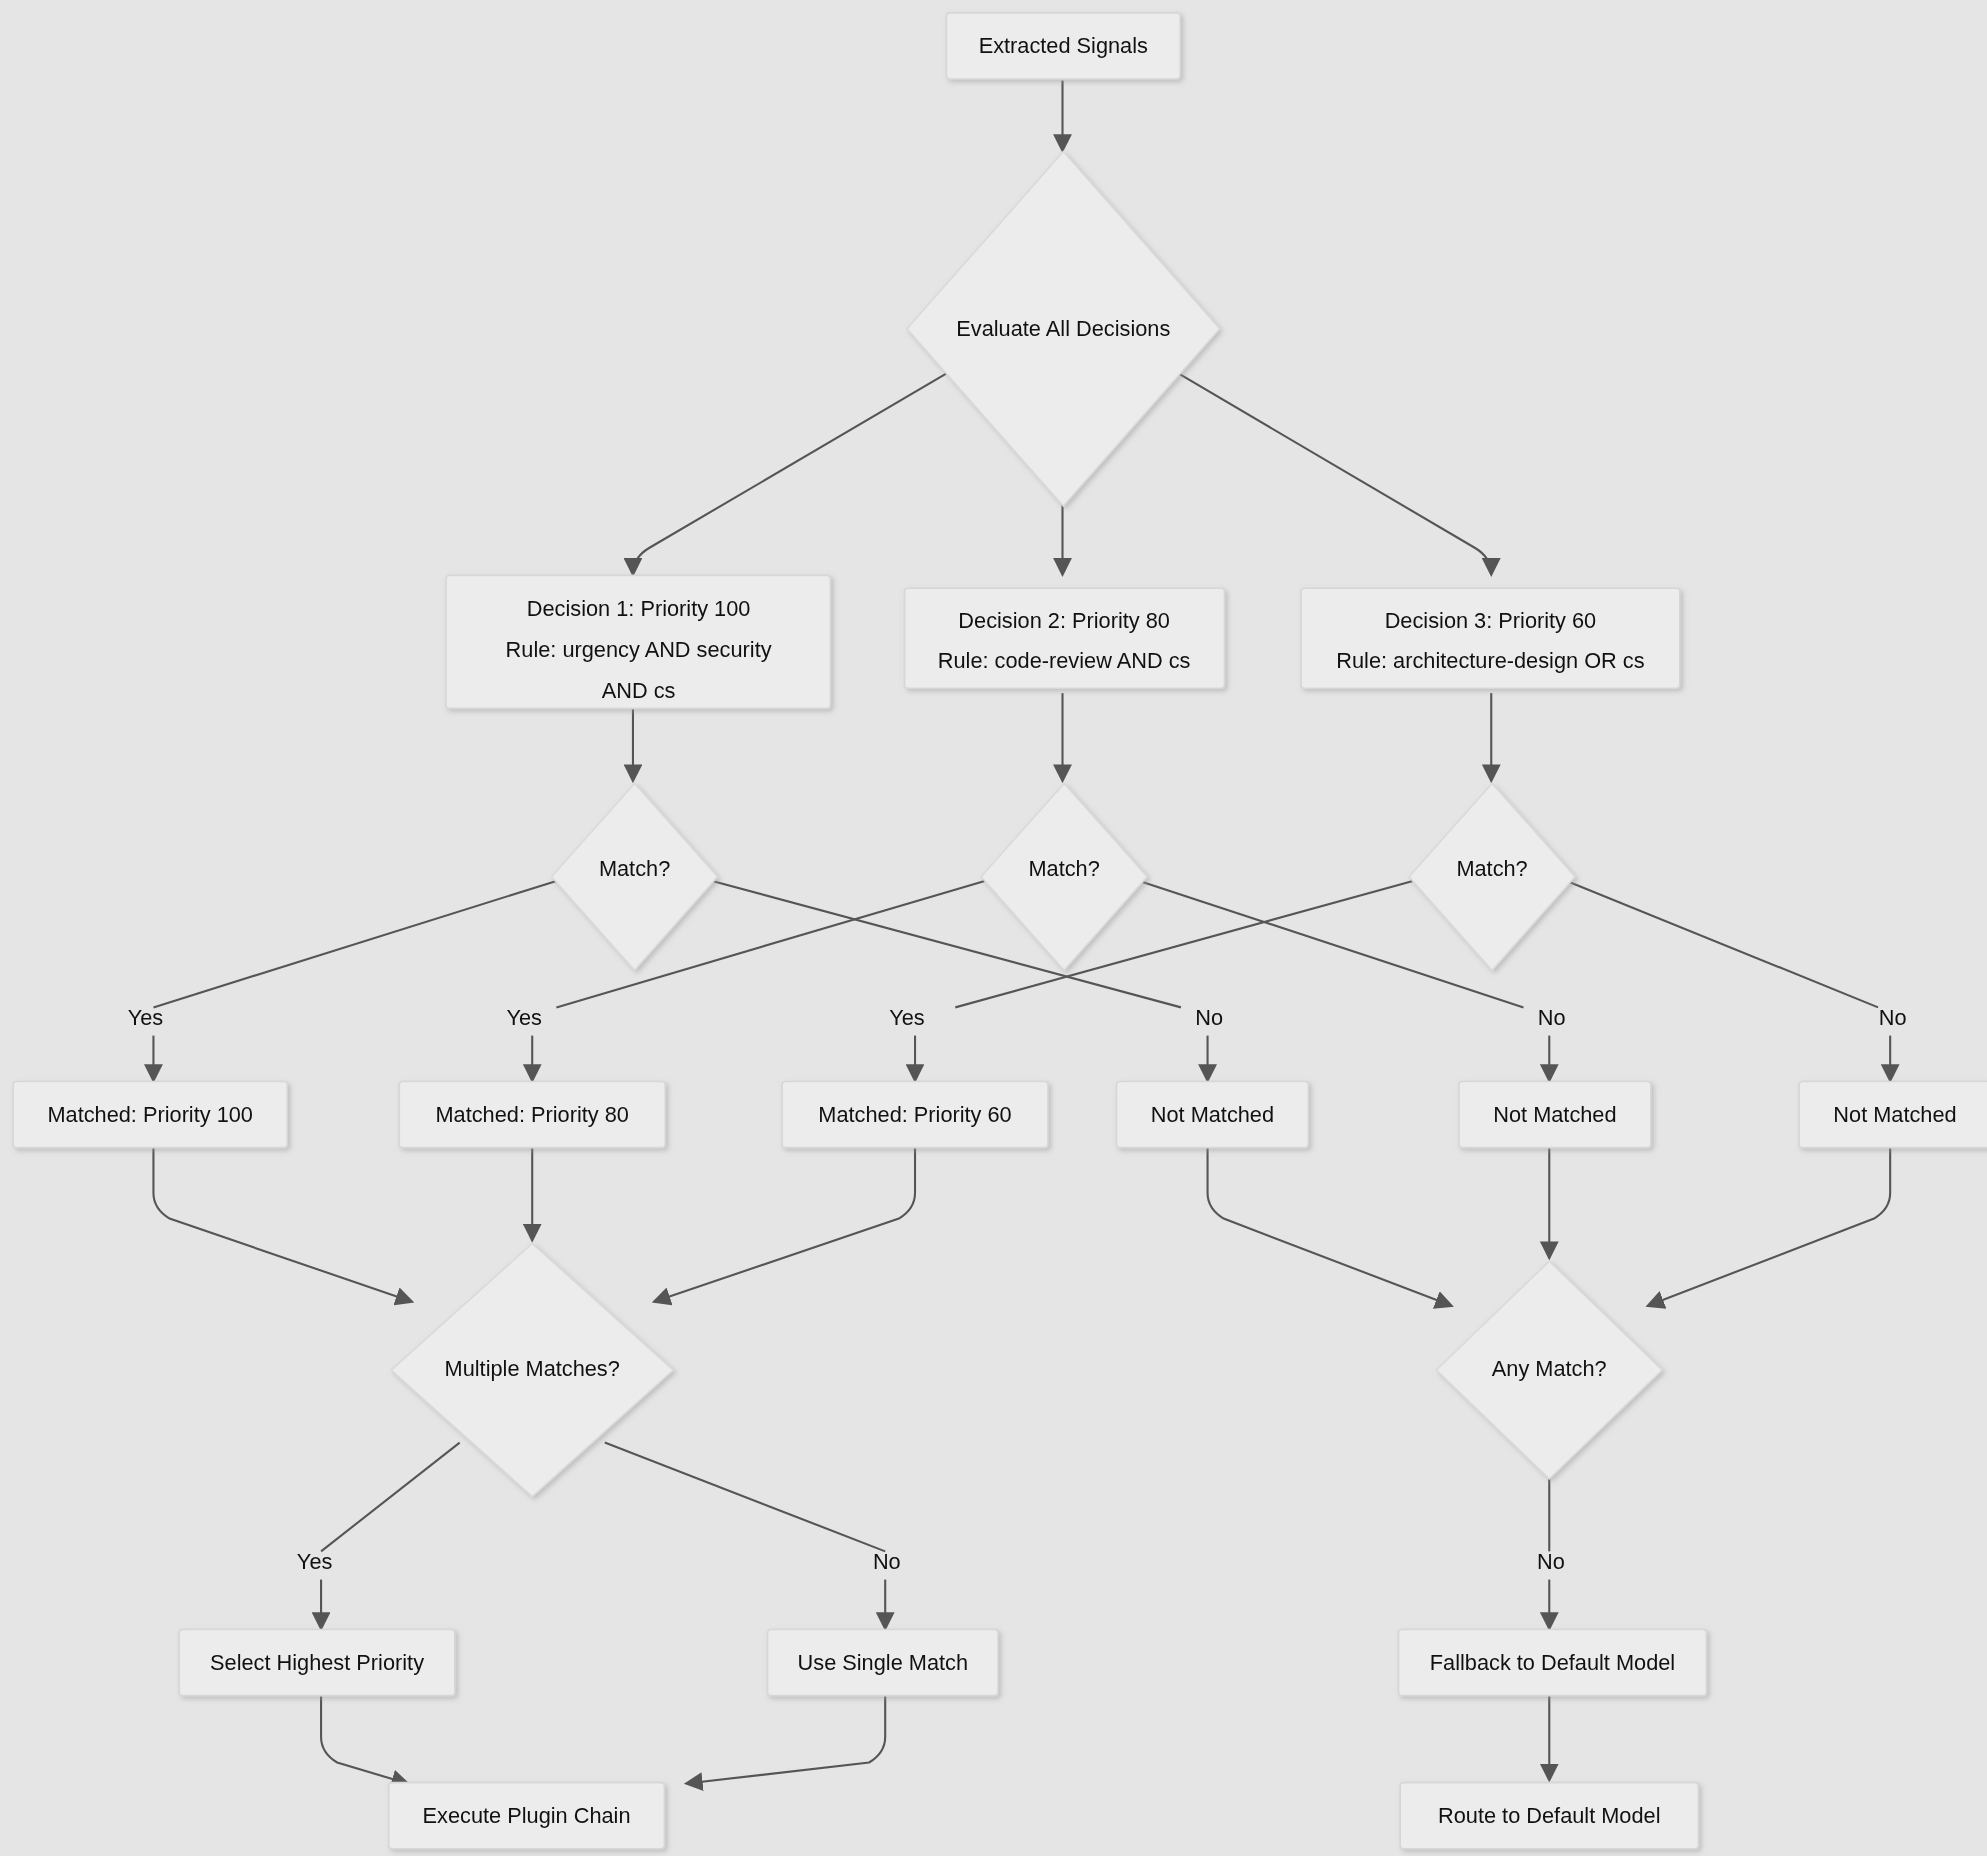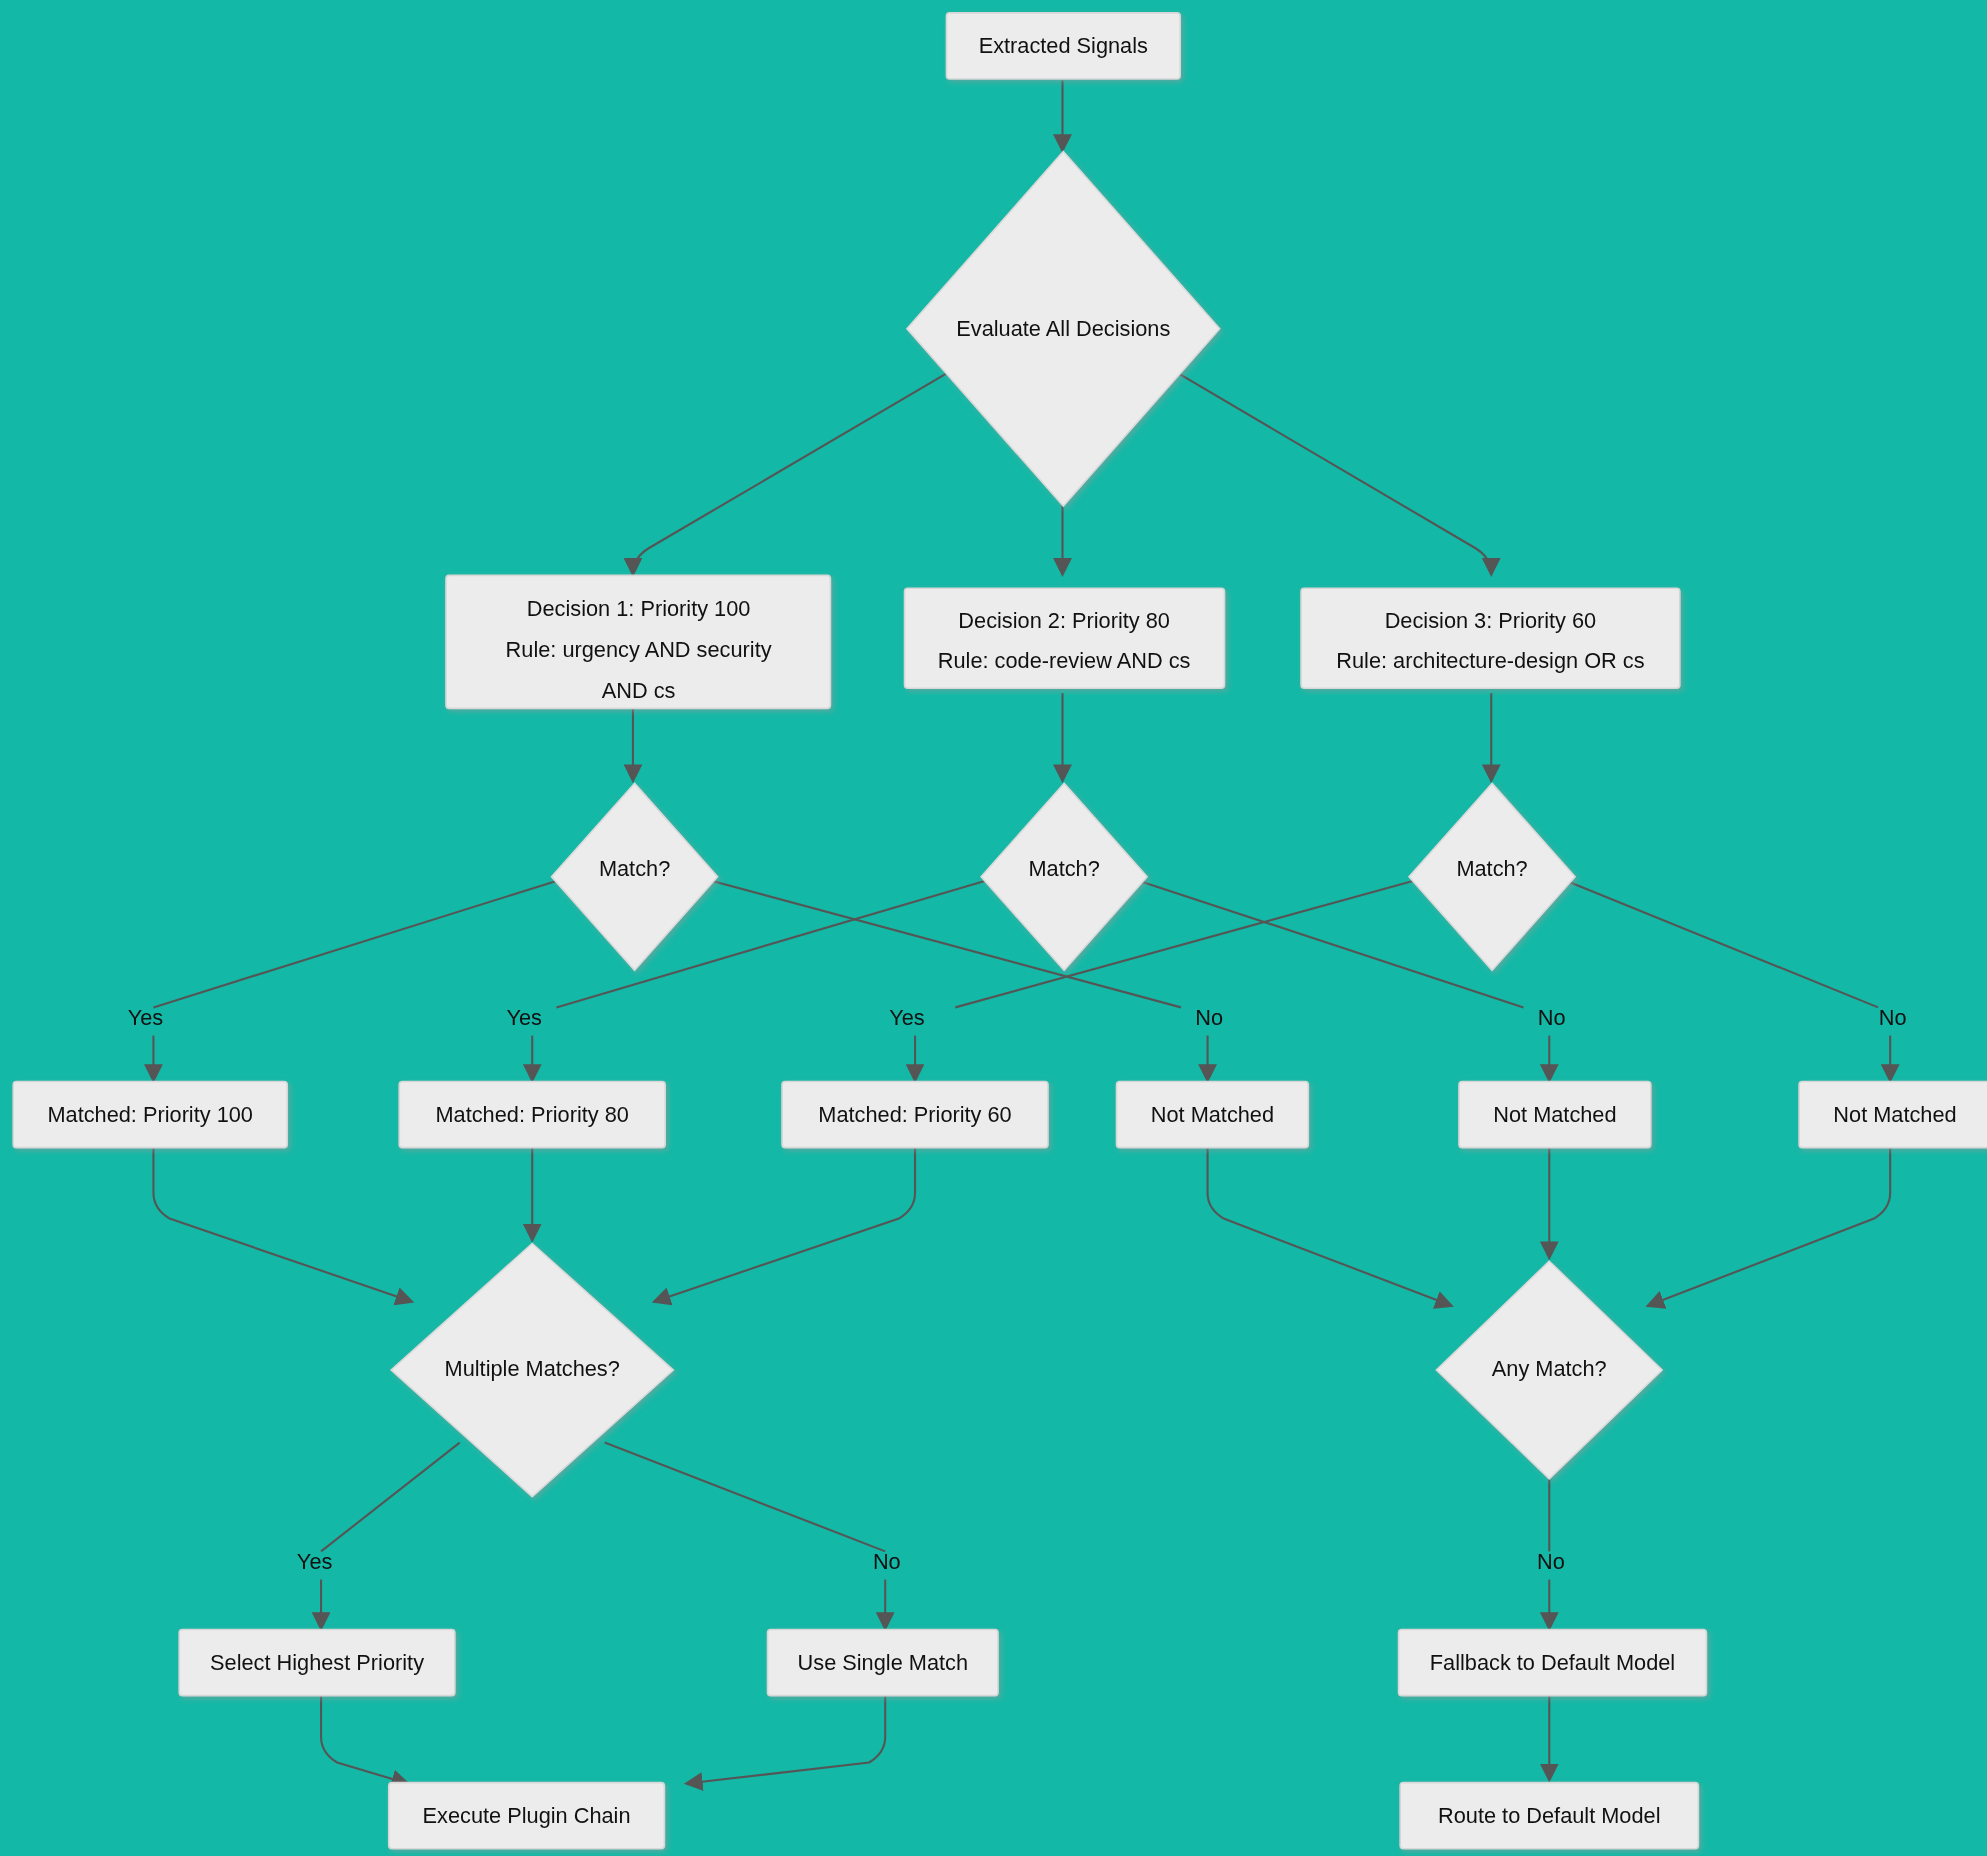--- a/index.html
+++ b/index.html
@@ -7,21 +7,21 @@
     padding: 0;
     background: #ffffff;
   }
   body {
     font-family: "Liberation Sans", sans-serif;
   }
   #chart-root {
     position: relative;
     width: 1988px;
     height: 1856px;
-    background: #14b8a6;
+    background: #e5e5e5;
     overflow: hidden;
   }
   svg#flow {
     display: block;
     width: 1988px;
     height: 1856px;
   }
   .node-rect {
     fill: #ececec;
     stroke: #d7d7d7;

